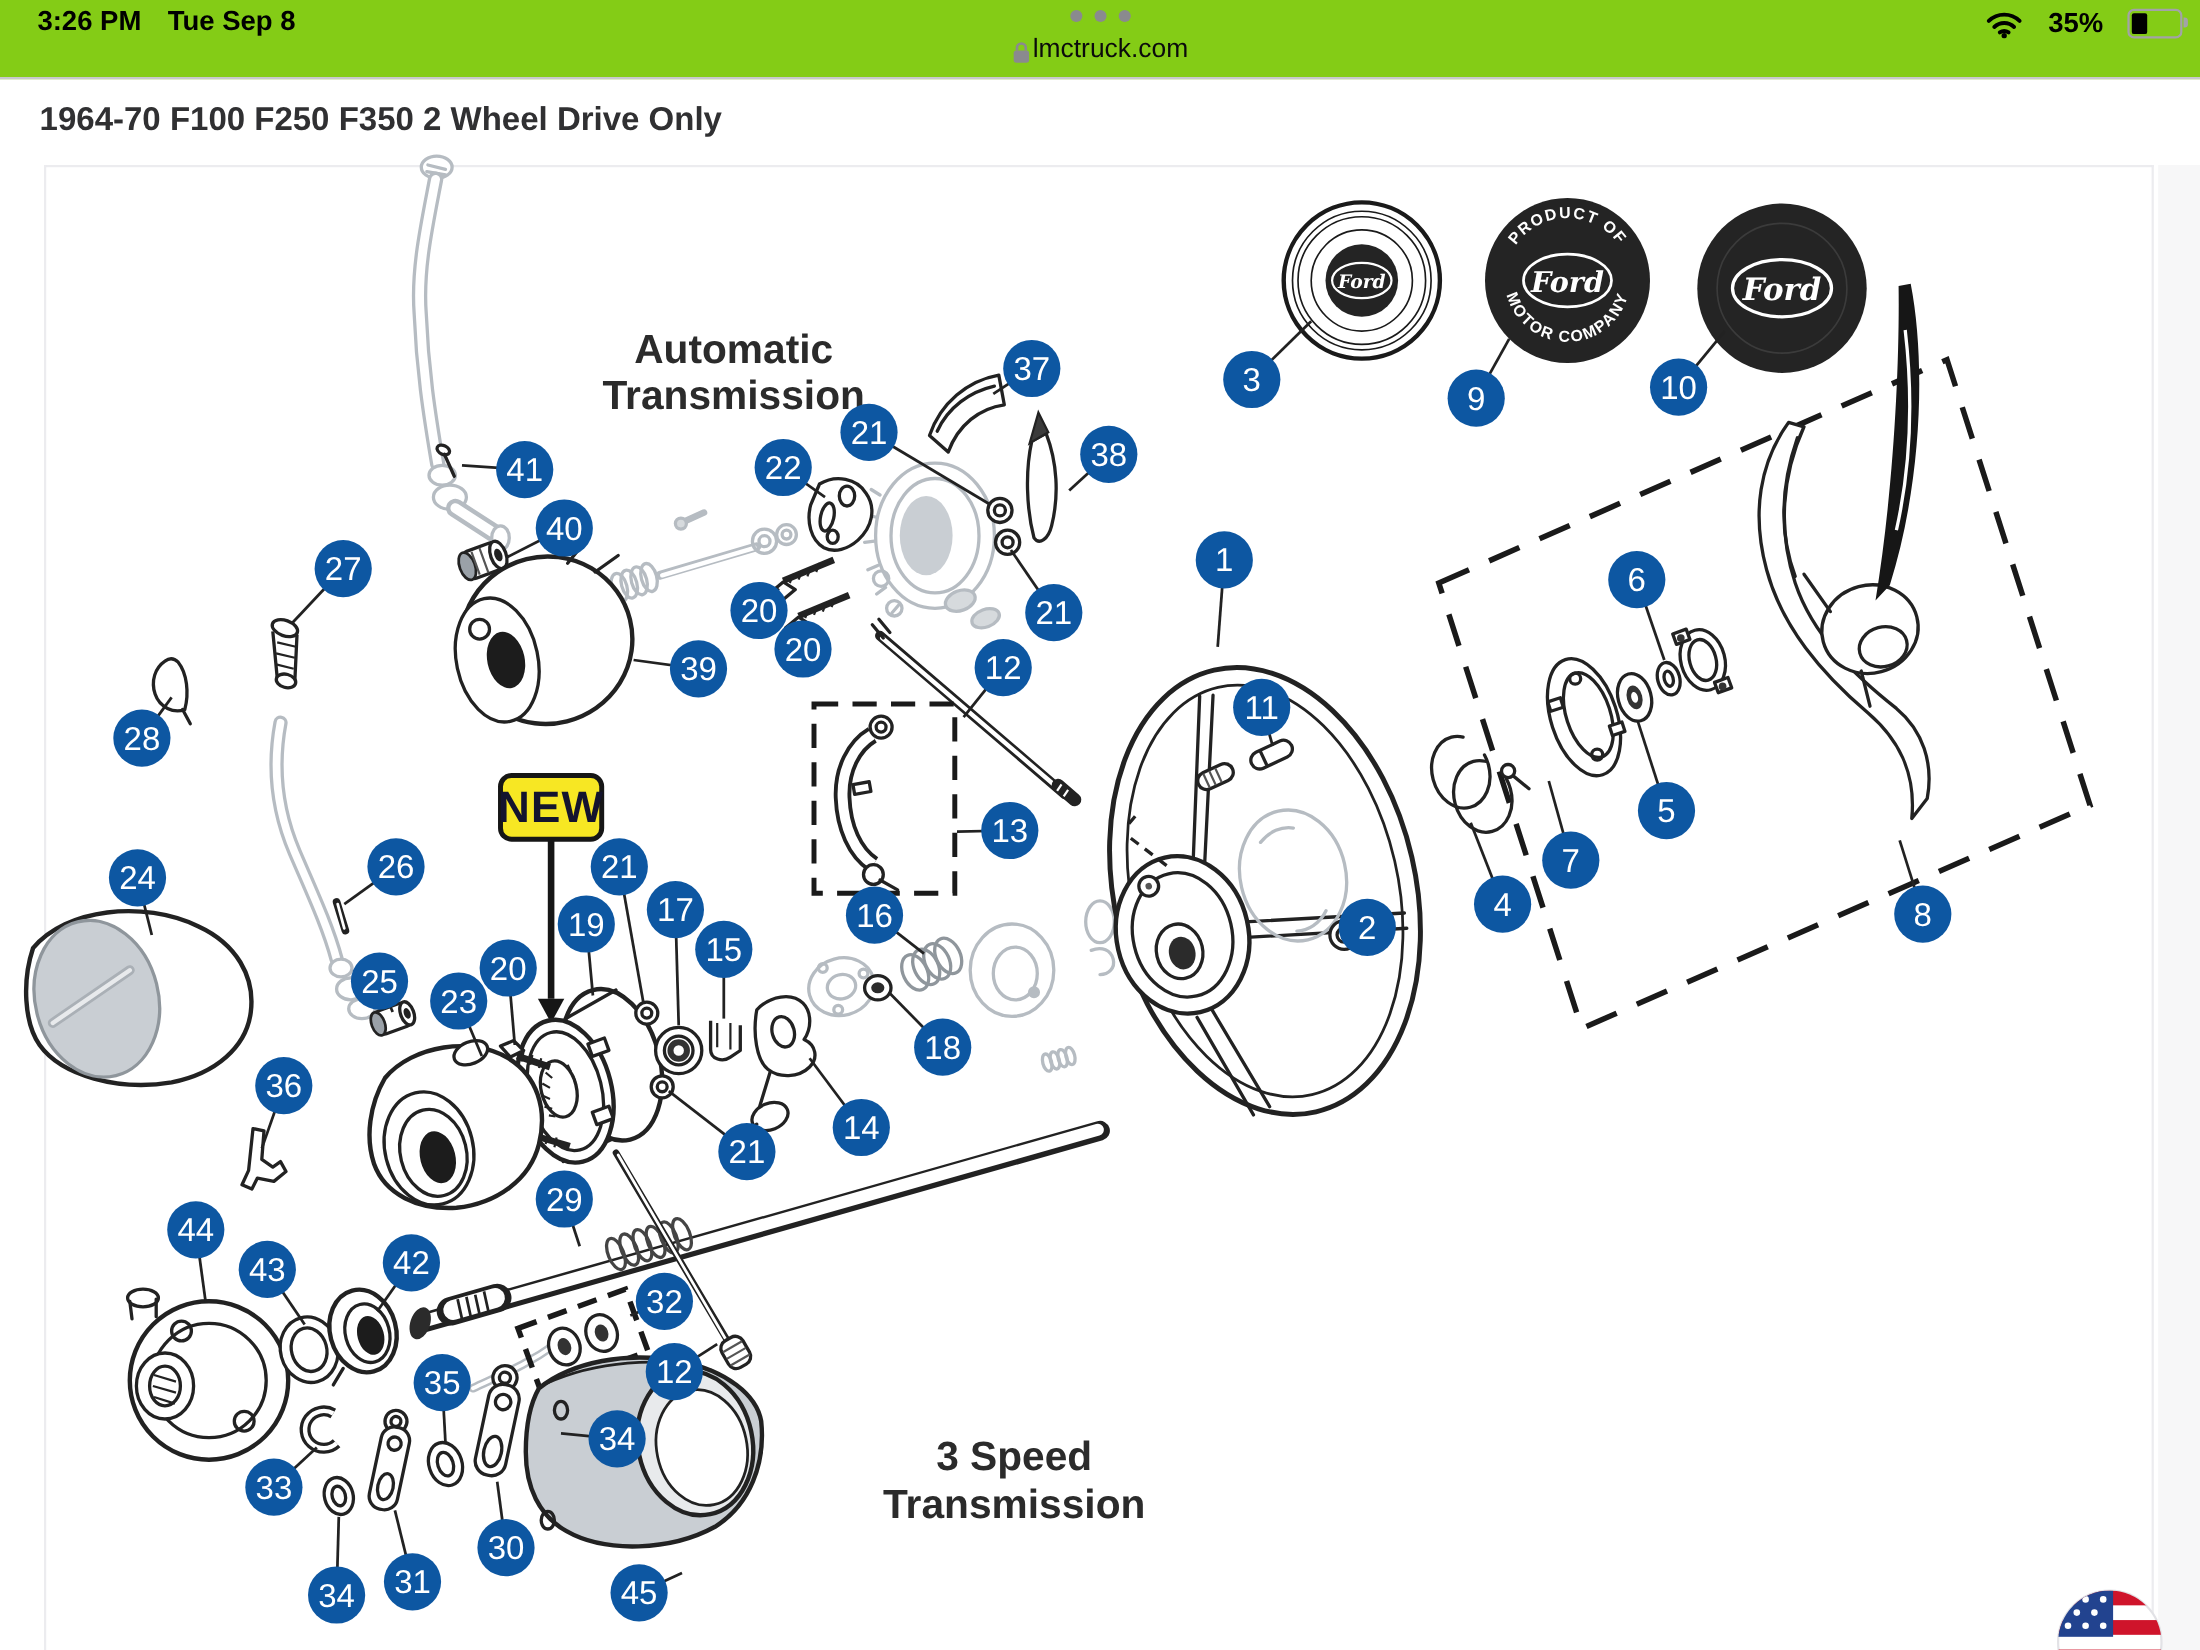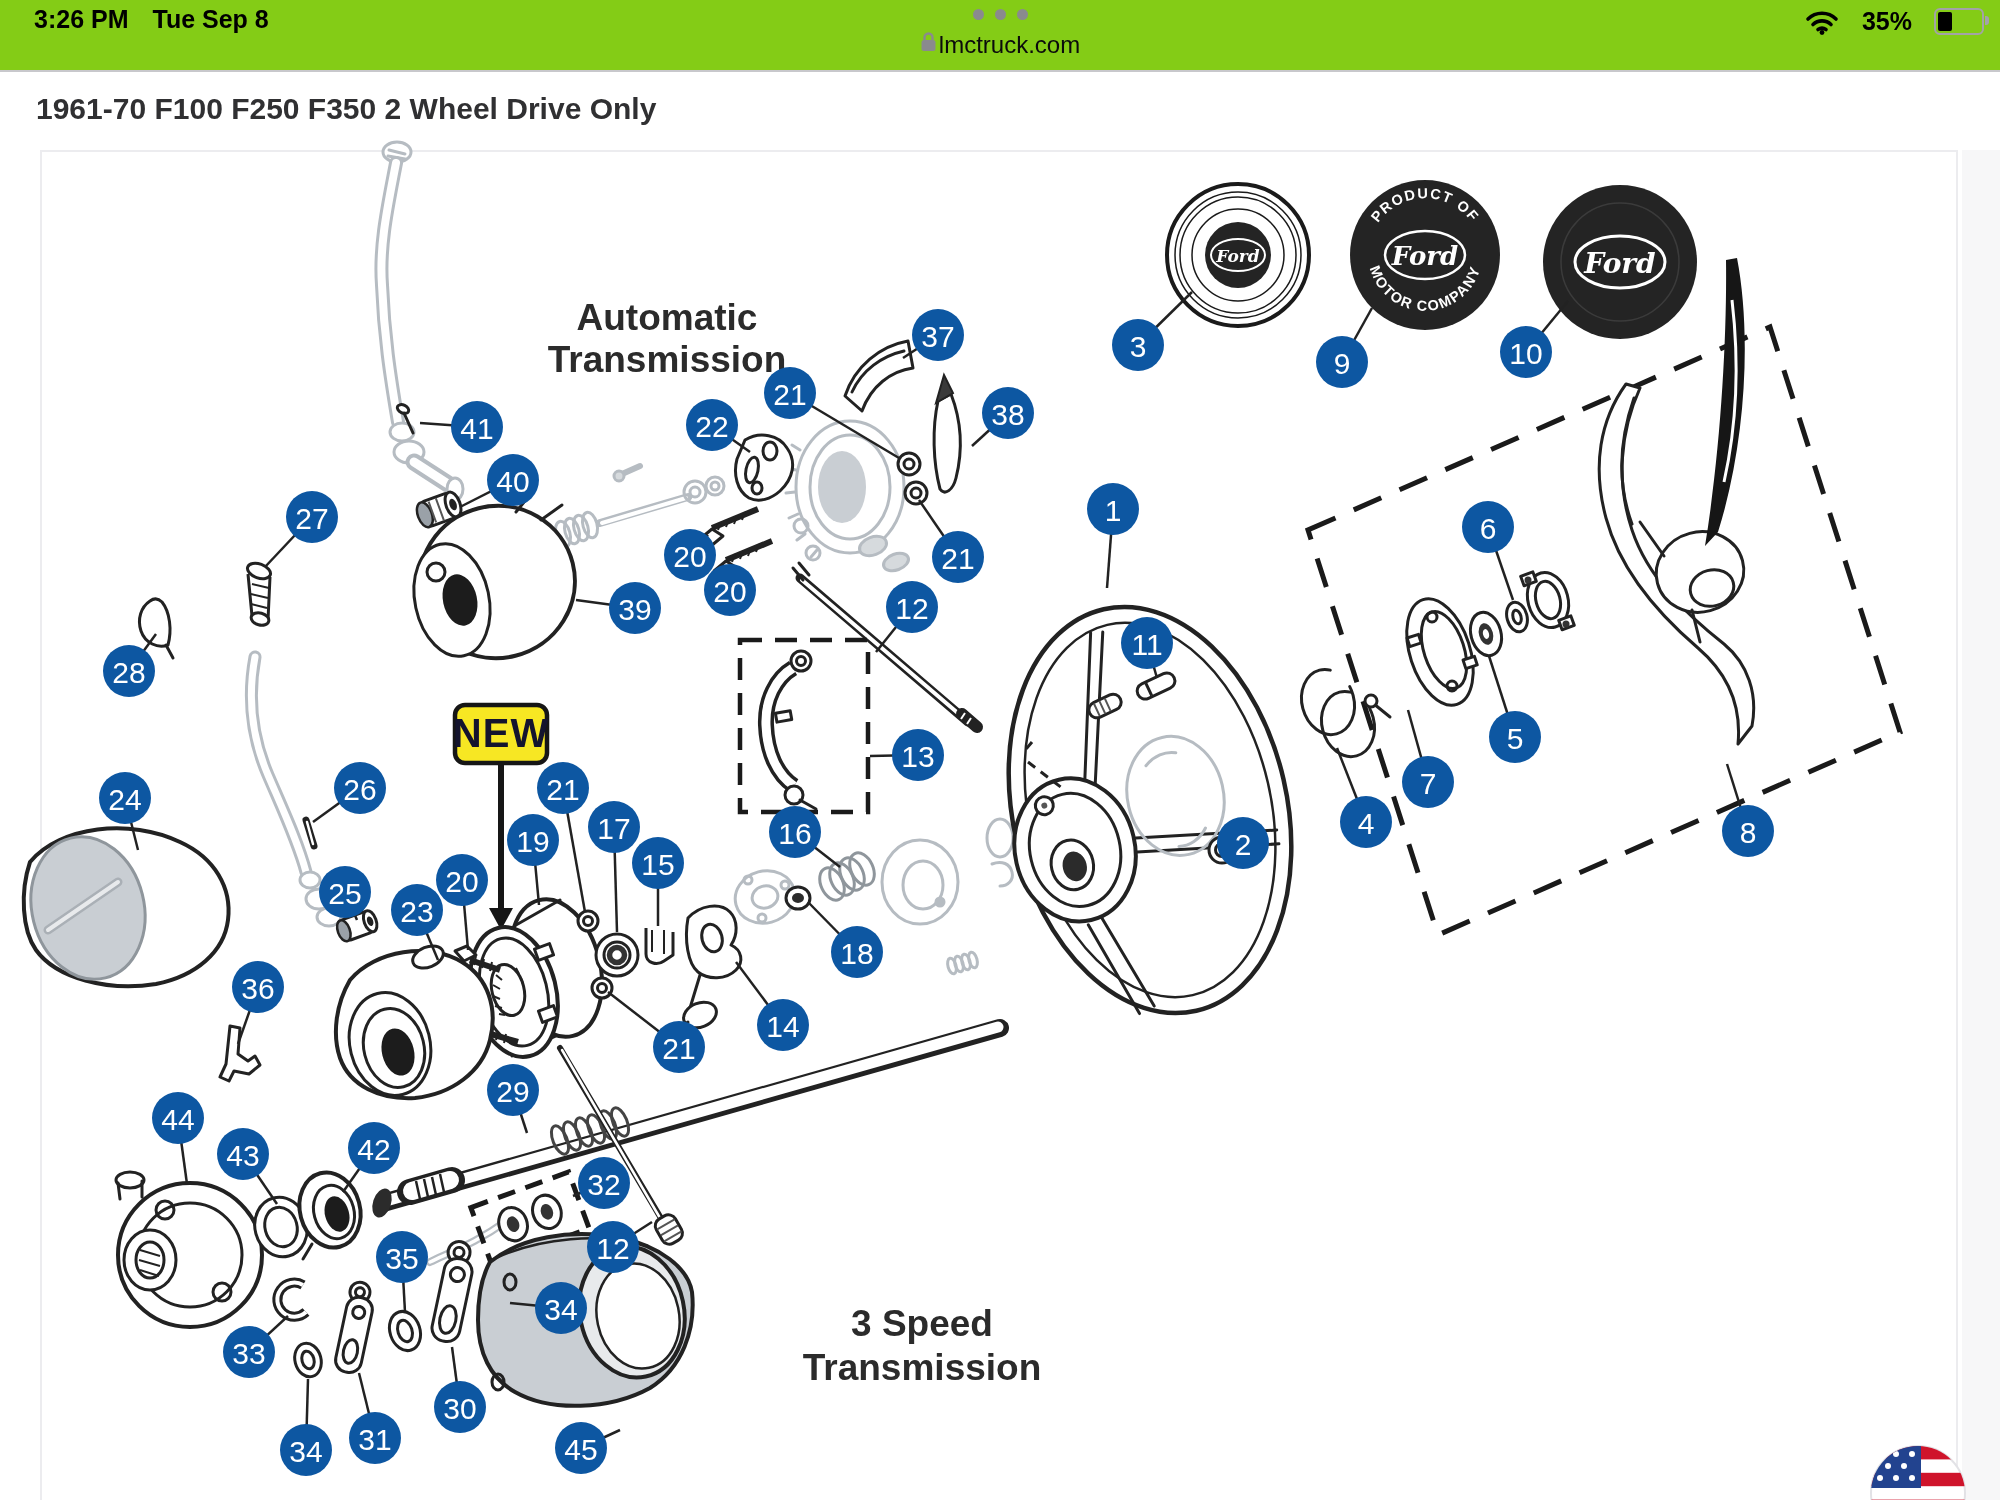--- a/index.html
+++ b/index.html
@@ -6,21 +6,21 @@
   body{width:2000px;height:1500px;position:relative;background:#fff;overflow:hidden;
        font-family:"Liberation Sans",sans-serif;}
   
   .topbar{position:absolute;top:0;left:0;width:2000px;height:72px;background:#84cc16;
           border-bottom:2px solid #c8c8cc;box-sizing:border-box;z-index:5;}
   .sb-left{position:absolute;left:34px;top:5px;font-size:25px;font-weight:600;color:#000;
            display:flex;gap:24px;}
   .dots{position:absolute;left:0;right:0;top:9px;display:flex;justify-content:center;gap:11px;}
   .dot{width:11px;height:11px;border-radius:50%;background:#8a8a8e;}
   .urlrow{position:absolute;left:0;right:0;top:31px;display:flex;justify-content:center;
-          align-items:flex-start;gap:2px;font-size:24px;color:#0b0b0c;}
+          align-items:flex-end;gap:2px;font-size:24px;color:#0b0b0c;}
   .sb-right{position:absolute;right:16px;top:7px;display:flex;align-items:center;gap:22px;
             font-size:25px;font-weight:600;color:#000;}
   .batt{width:46px;height:23px;border:2px solid #a3a3a7;border-radius:6px;position:relative;}
   .batt .lvl{position:absolute;left:2px;top:2px;bottom:2px;width:14px;background:#000;border-radius:2px;}
   .batt .nub{position:absolute;right:-7px;top:6px;width:4px;height:9px;background:#a3a3a7;
              border-radius:0 3px 3px 0;}
   
   .page-title{position:absolute;left:36px;top:92px;font-size:30px;font-weight:bold;color:#303032;z-index:4;}
   .diagram-frame{position:absolute;left:40px;top:150px;width:1918px;height:1350px;
                  border:2px solid #ececef;border-bottom:none;box-sizing:border-box;z-index:1;}
@@ -68,21 +68,21 @@
       <circle cx="18" cy="24.5" r="2.4" fill="#000"></circle>
     </svg>
     <span>35%</span>
     <div class="batt">
         <div class="lvl"></div>
         <div class="nub"></div>
       </div>
   </div>
 </div>
 
-<div class="page-title">1961-70 F100 F250 F350 2 Wheel Drive Only</div>
+<div class="page-title">1964-70 F100 F250 F350 2 Wheel Drive Only</div>
 <div class="edge-strip"></div>
 <div class="diagram-frame"></div>
 
 <svg class="art" viewBox="0 72 2000 1428">
 
   <g>
 
     <ellipse cx="397" cy="152" rx="14" ry="10" class="ghostf"></ellipse>
     <path d="M389,150 l16,4 M388,156 l17,3" class="ghost" stroke-width="1.5"></path>
     <path d="M396,163 C388,205 379,245 382,285 C384,335 390,375 398,422" stroke="#b6bcc2" stroke-width="14" fill="none" stroke-linecap="round"></path>

